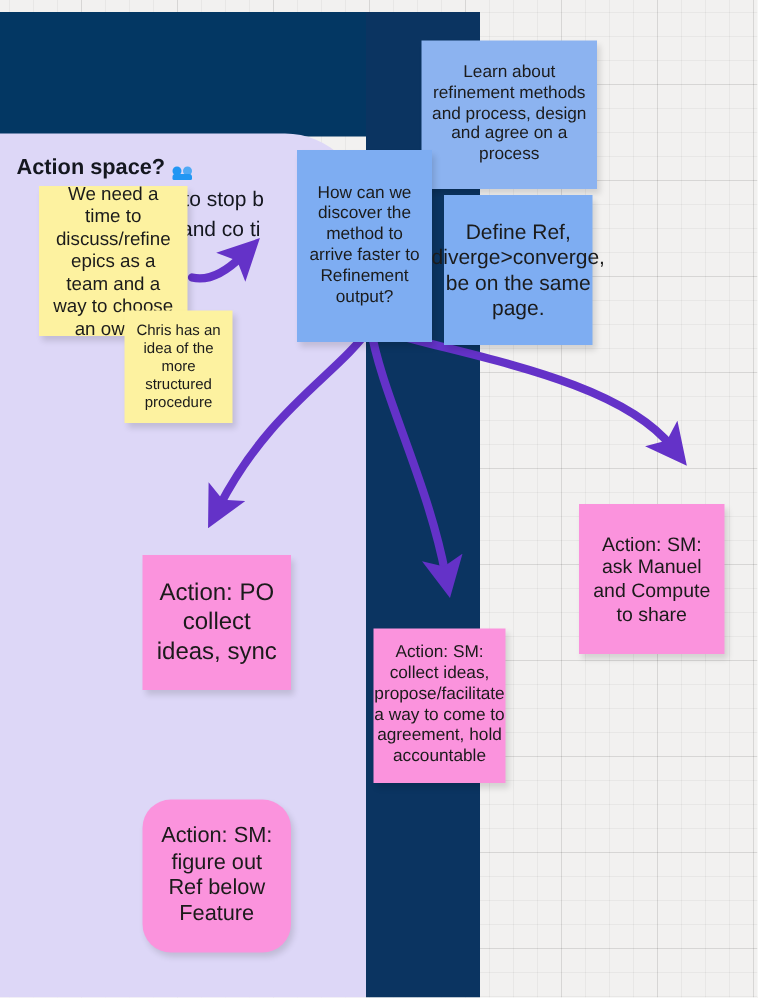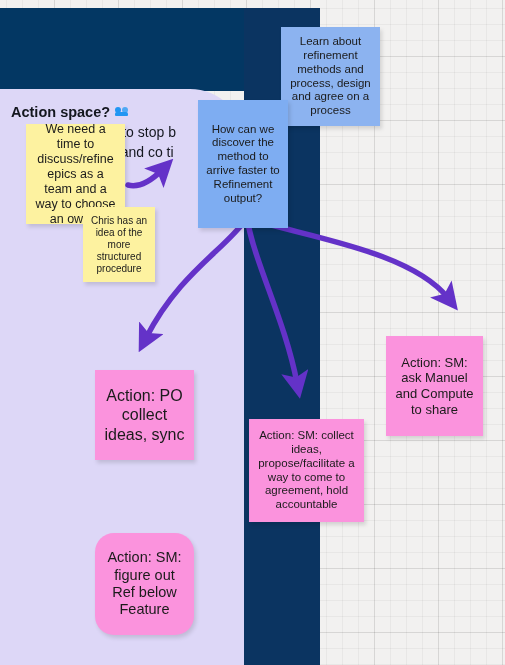--- a/index.html
+++ b/index.html
@@ -63,39 +63,39 @@
     padding: 6px 7px;
     box-shadow: 2px 3px 4px rgba(0,0,0,0.13);
   }
   .blue    { background: #8cb3f0; }
   .blue2   { background: #7eadf2; }
   .yellow  { background: #fdf2a0; }
   .yellow2 { background: #fdf2a0; }
   .pink    { background: #fb93dd; }
 
   
-  #note-learn     { left: 281px; top: 27px;  width: 99px; height: 99px; font-size: 11.5px; }
+  #note-learn     { left: 281px; top: 27px;  width: 117px; height: 99px; font-size: 11.5px; }
   #note-howcan    { left: 198px; top: 100px; width: 90px; height: 128px; font-size: 11.5px; }
   #note-define    { left: 296px; top: 130px; width: 99px; height: 100px; font-size: 14px; }
   #note-weneed    { left: 26px;  top: 124px; width: 99px; height: 100px; font-size: 12.5px; }
   #note-chris     { left: 83px;  top: 207px; width: 72px; height: 75px;  font-size: 10px; }
   #note-po        { left: 95px;  top: 370px; width: 99px; height: 90px; font-size: 16px; }
-  #note-smcollect { left: 249px; top: 419px; width: 115px; height: 103px; font-size: 11.5px; }
+  #note-smcollect { left: 249px; top: 419px; width: 88px; height: 103px; font-size: 11.5px; }
   #note-smask     { left: 386px; top: 336px; width: 97px; height: 100px; font-size: 13px; }
   #note-smfigure  { left: 95px;  top: 533px; width: 99px; height: 102px; font-size: 14.5px; border-radius: 19px; }
 
   
   #card-heading {
     position: absolute;
     left: 11px; top: 104px;
     font-size: 14.5px;
     font-weight: bold;
     color: #14171f;
     display: flex;
-    align-items: flex-start;
+    align-items: flex-end;
     gap: 5px;
     white-space: nowrap;
   }
   #people-icon {
     display: inline-block;
     width: 15px; height: 12px;
     position: relative;
   }
   #people-icon i {
     position: absolute;
@@ -159,20 +159,21 @@
 
     <path d="M247,218 C254,262 285,320 297,383" fill="none" stroke="#6432c8" stroke-width="5.5" stroke-linecap="round" marker-end="url(#ah)"></path>
 
     <path d="M247,218 C300,236 410,250 448,298" fill="none" stroke="#6432c8" stroke-width="5.5" stroke-linecap="round" marker-end="url(#ah)"></path>
   </svg>
 
   <div class="note blue" id="note-learn">Learn about refinement methods and process, design and agree on a process</div>
 
   <div class="note blue2" id="note-howcan">How can we discover the method to arrive faster to Refinement output?</div>
 
+  <div class="note blue2" id="note-define">Define Ref, diverge&gt;converge, be on the same page.</div>
 
   <div class="note yellow" id="note-weneed">We need a time to discuss/refine epics as a team and a way to choose an owner</div>
 
   <div class="note yellow2" id="note-chris">Chris has an idea of the more structured procedure</div>
 
   <div class="note pink" id="note-po">Action: PO collect ideas, sync</div>
 
   <div class="note pink" id="note-smcollect">Action: SM: collect ideas, propose/facilitate a way to come to agreement, hold accountable</div>
 
   <div class="note pink" id="note-smask">Action: SM: ask Manuel and Compute to share</div>

